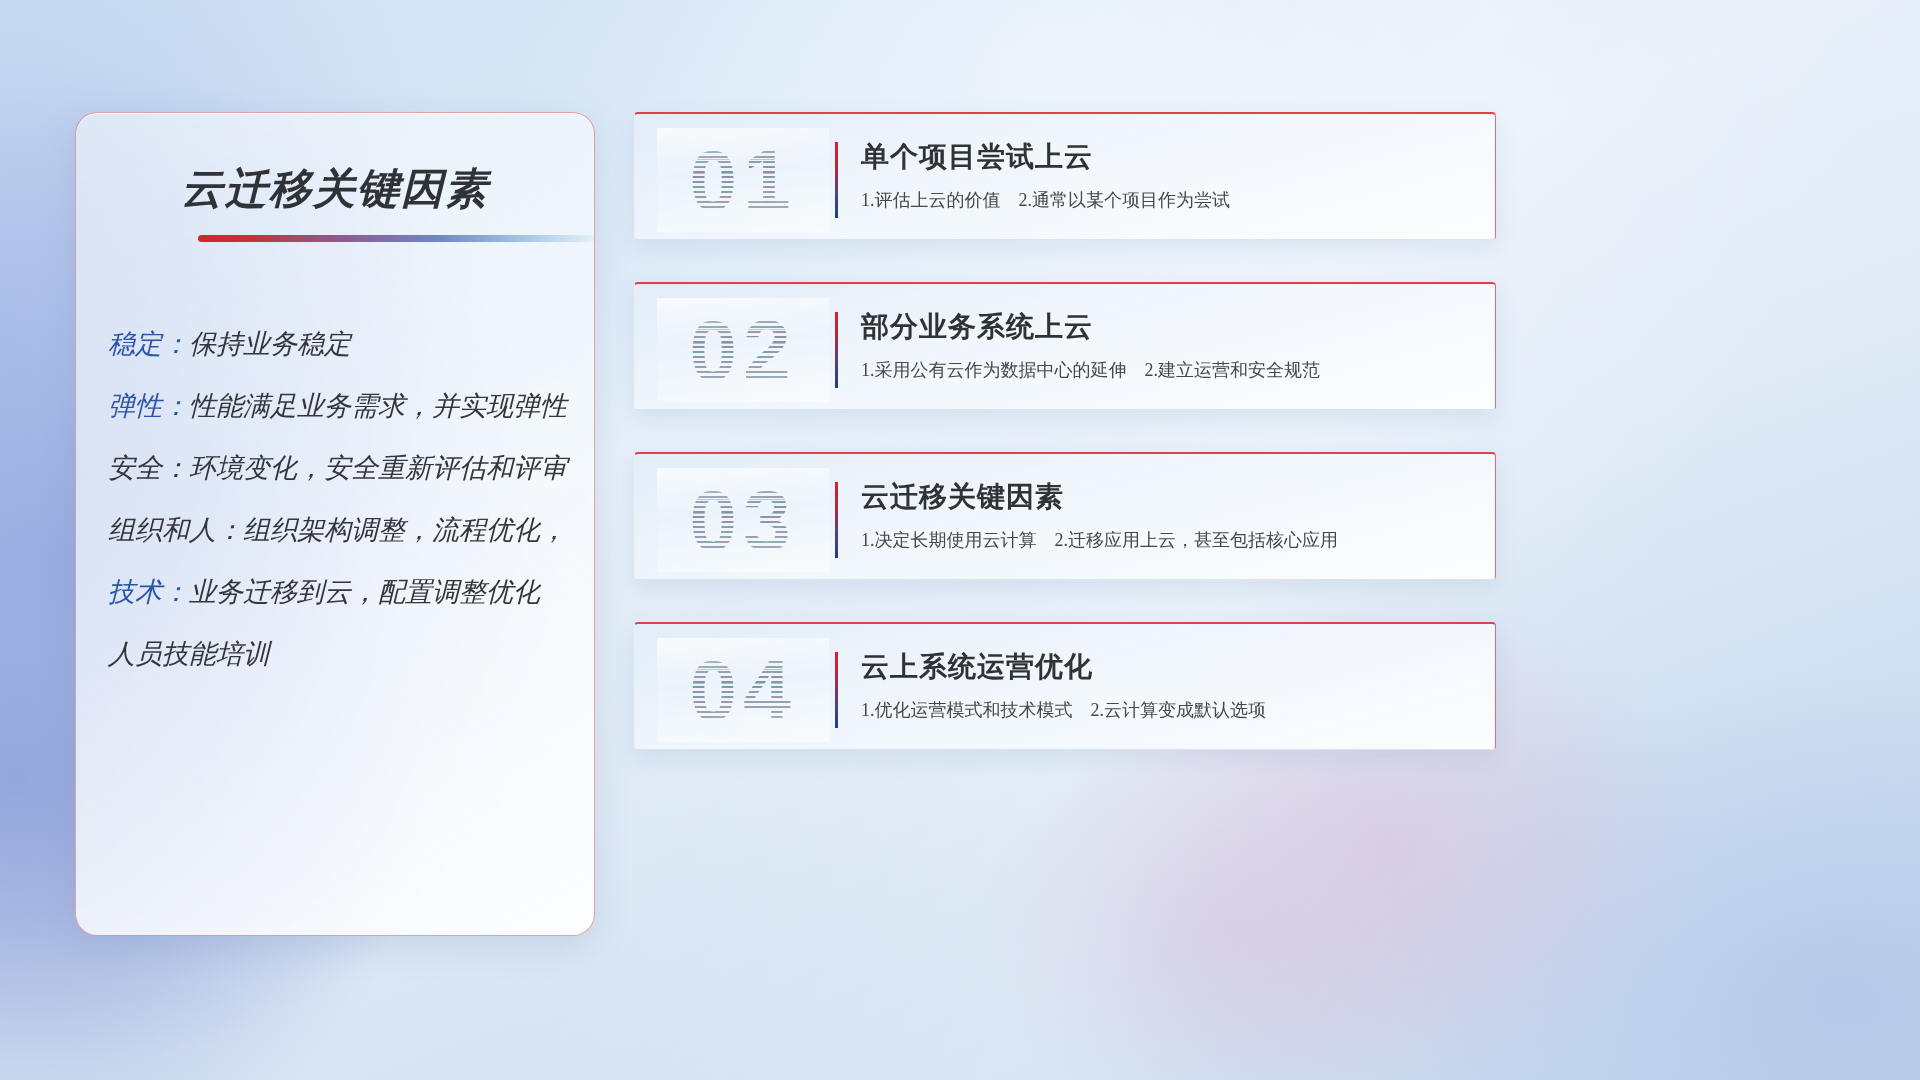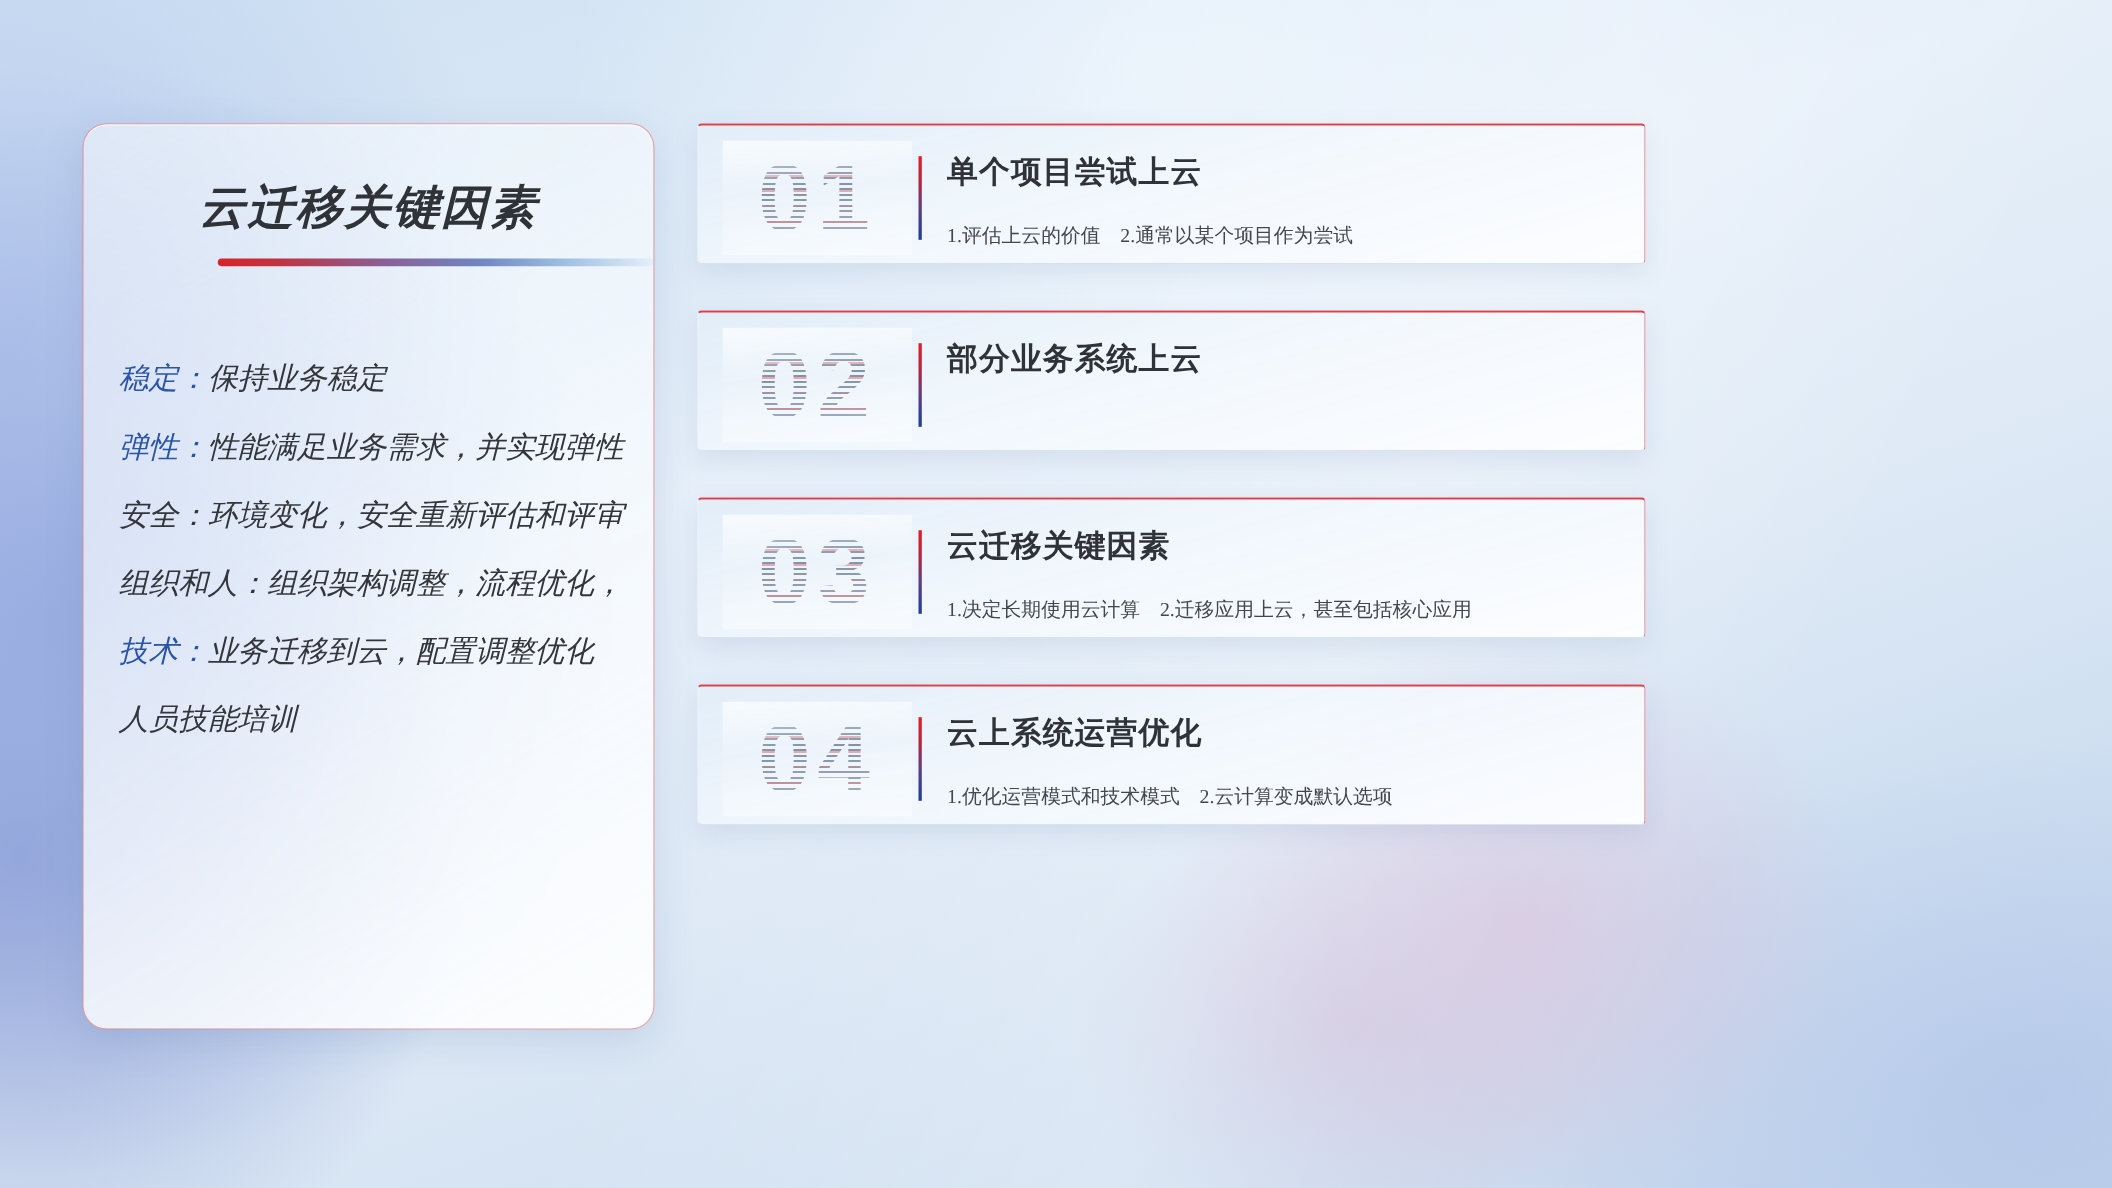--- a/index.html
+++ b/index.html
@@ -114,21 +114,21 @@
   .card-bar {
     position:absolute; left:200px; top:28px; width:3px; height:76px;
     background:linear-gradient(180deg,#e01e26 0%,#b0283f 32%,#5b3f86 62%,#1b3f96 100%);
   }
   .card-body { position:absolute; left:226px; top:22px; right:8px;font-family:Liberation Serif, serif; }
   .card-title {
     font-size:28px; font-weight:bold; color:#2f3236; letter-spacing:1px;
     line-height:42px; white-space:nowrap;
   }
   .card-sub {
-    margin-top:22px;
+    margin-top:8px;
     font-size:18px; color:#44474c; line-height:28px; white-space:nowrap;
   }
 </style>
 </head>
 <body>
 
 <div class="bg"></div>
 <div class="bg-sheen"></div>
 
 <div class="left-panel">
@@ -167,20 +167,21 @@
           <span>02</span>
         </div>
         <div class="tint">
           <span>02</span>
         </div>
         <div class="fade"></div>
       </div>
       <div class="card-bar"></div>
       <div class="card-body">
         <div class="card-title">部分业务系统上云</div>
+        <div class="card-sub">1.采用公有云作为数据中心的延伸　2.建立运营和安全规范</div>
       </div>
     </div>
     <div class="card">
       <div class="card-num">
         <div class="glyph">
           <span>03</span>
         </div>
         <div class="tint">
           <span>03</span>
         </div>

